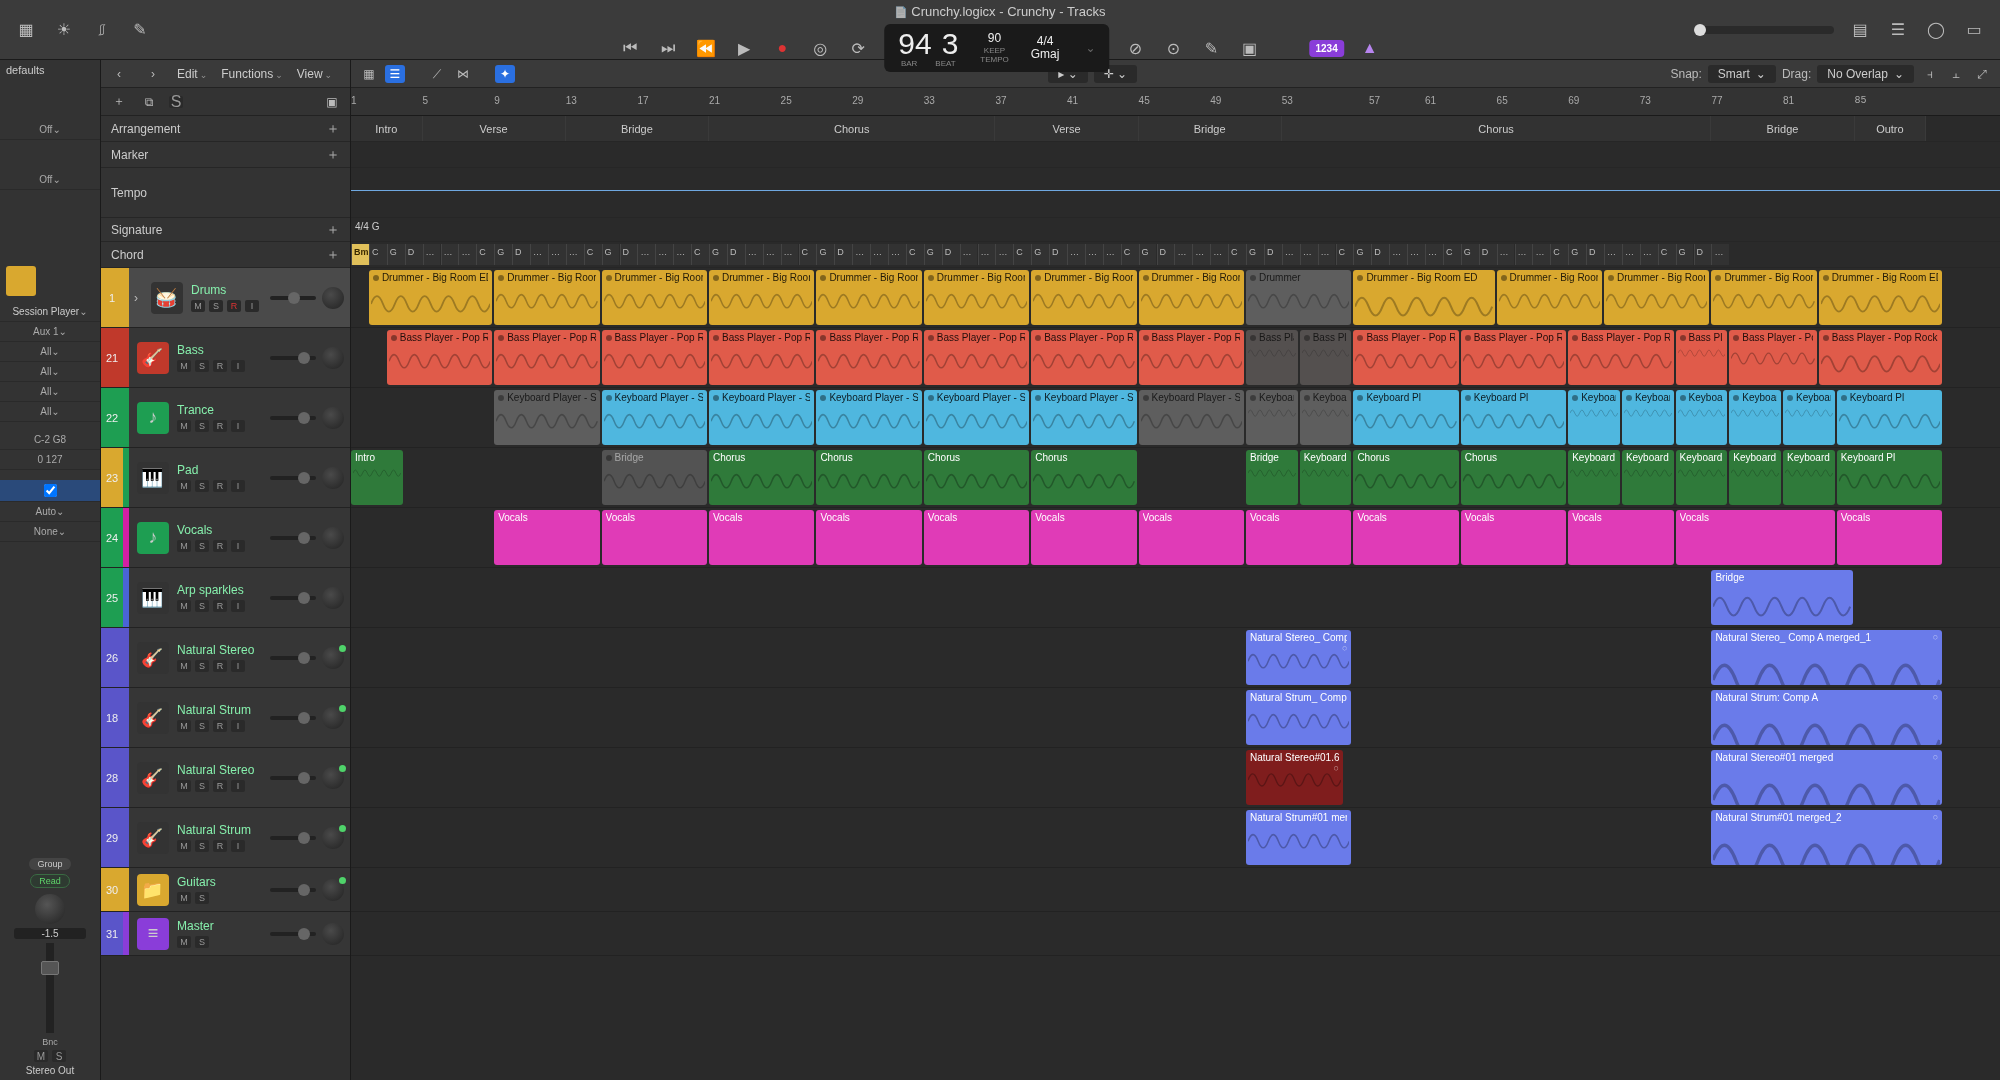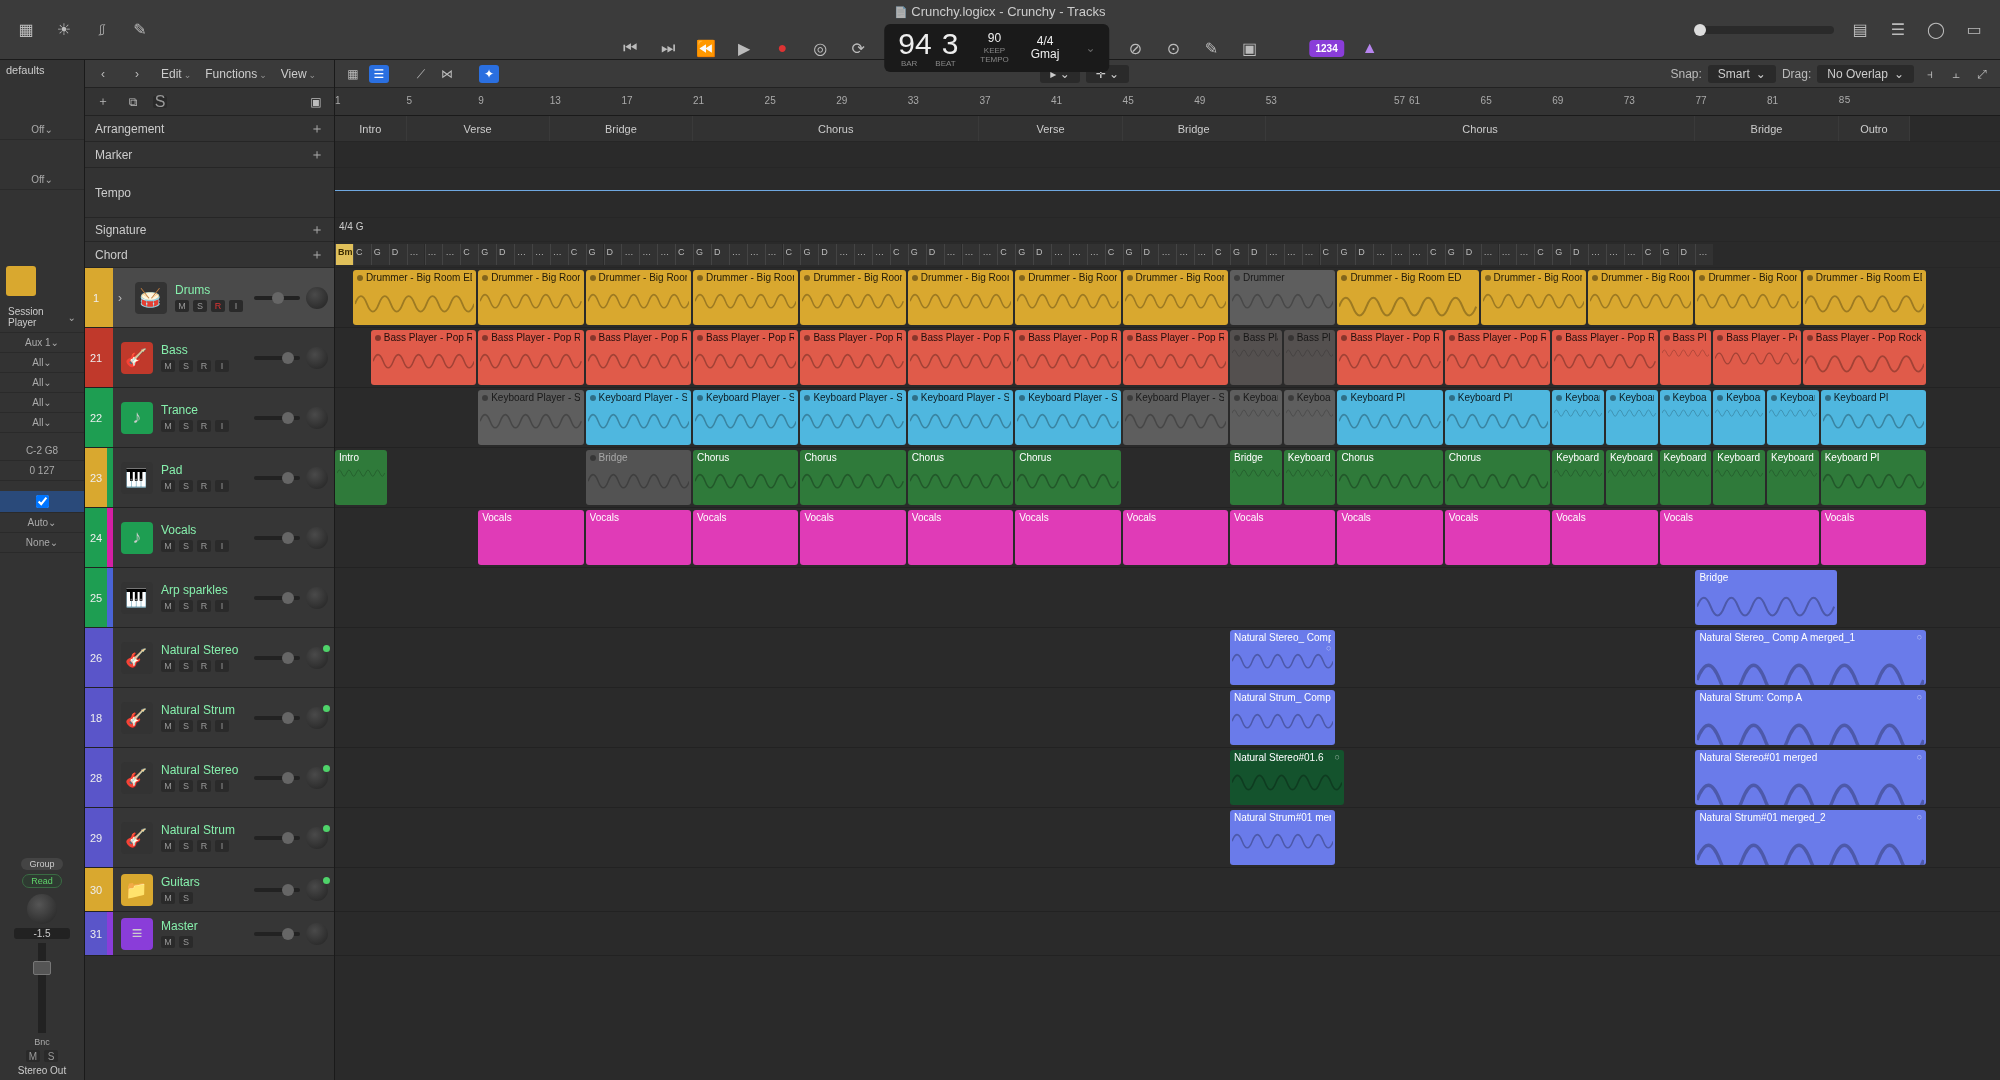--- a/index.html
+++ b/index.html
@@ -21,21 +21,21 @@
 .lcd-val { font-size: 12px; line-height: 1.1; }
 .lcd-chev { color: #666; font-size: 12px; margin-left: 4px; }
 .pbadge { background: #8a3dd9; color: #fff; font-size: 10px; font-weight: 600; padding: 3px 6px; border-radius: 4px; }
 .hslider { width: 140px; height: 8px; background: #2a2a2a; border-radius: 4px; position: relative; }
 .hslider::after { content: ""; position: absolute; left: 0; top: -2px; width: 12px; height: 12px; background: #ddd; border-radius: 50%; }
 
 
 .main { display: flex; flex: 1; min-height: 0; }
 
 
-.inspector { width: 85px; background: #333; border-right: 1px solid #1a1a1a; font-size: 10px; display: flex; flex-direction: column; }
+.inspector { width: 101px; background: #333; border-right: 1px solid #1a1a1a; font-size: 10px; display: flex; flex-direction: column; }
 .insp-row { padding: 4px 8px; border-bottom: 1px solid #2a2a2a; display: flex; justify-content: center; align-items: center; color: #aaa; }
 .insp-sel { color: #ccc; }
 .insp-head { font-size: 11px; color: #ccc; padding: 4px 6px; }
 .insp-icon { width: 30px; height: 30px; margin: 6px; background: #d9a82f; border-radius: 3px; }
 .insp-lower { margin-top: auto; padding: 4px 6px; }
 .insp-pill { background: #444; border-radius: 8px; font-size: 9px; padding: 1px 8px; display: inline-block; margin: 2px 0; }
 .insp-pill.green { color: #5fd36a; border: 1px solid #3a6b43; background: #2e3a31; }
 .knobbig { width: 30px; height: 30px; border-radius: 50%; background: radial-gradient(circle at 40% 35%, #555, #222); margin: 4px auto; position: relative; }
 .fader-mini { width: 8px; height: 90px; background: #222; margin: 4px auto; position: relative; }
 .fader-cap { position: absolute; left: -5px; top: 20%; width: 18px; height: 14px; background: #555; border: 1px solid #777; border-radius: 2px; }
@@ -550,21 +550,21 @@
           <span style="left: 286.4px;">17</span>
           <span style="left: 358px;">21</span>
           <span style="left: 429.6px;">25</span>
           <span style="left: 501.2px;">29</span>
           <span style="left: 572.8px;">33</span>
           <span style="left: 644.4px;">37</span>
           <span style="left: 716px;">41</span>
           <span style="left: 787.6px;">45</span>
           <span style="left: 859.2px;">49</span>
           <span style="left: 930.8px;">53</span>
-          <span style="left: 1059px;">57</span>
+          <span style="left: 1018px;">57</span>
           <span style="left: 1074px;">61</span>
           <span style="left: 1145.6px;">65</span>
           <span style="left: 1217.2px;">69</span>
           <span style="left: 1288.8px;">73</span>
           <span style="left: 1360.4px;">77</span>
           <span style="left: 1432px;">81</span>
           <span style="left: 1503.6px; font-family: Liberation Mono, monospace;">85</span>
         </div>
       <div class="lane" id="arr-lane">
           <div class="marker-seg" style="left: 0px; width: 71.6px;">Intro</div>
@@ -1122,21 +1122,21 @@
               </svg>
             </div>
             <div class="region light" style="left: 1360.4px; width: 230.7px; background: rgb(106, 123, 234);">
               <div class="rlabel">Natural Strum: Comp A<span class="loopmark">○</span></div>
               <svg class="wave" viewBox="0 0 100 30" preserveAspectRatio="none">
                 <path d="M0 15 Q5 2 10 15 T20 15 T30 15 T40 15 T50 15 T60 15 T70 15 T80 15 T90 15 T100 15" stroke-width="1.5"></path>
               </svg>
             </div>
           </div>
           <div class="tlane">
-            <div class="region light" style="left: 895px; width: 114px; background: #14532d;">
+            <div class="region light" style="left: 895px; width: 97px; background: #7f1d1d;">
               <div class="rlabel">Natural Stereo#01.6<span class="loopmark">○</span></div>
               <svg class="wave" viewBox="0 0 100 30" preserveAspectRatio="none">
                 <path d="M0 15 Q5 2 10 15 T20 15 T30 15 T40 15 T50 15 T60 15 T70 15 T80 15 T90 15 T100 15" stroke-width="1.5"></path>
               </svg>
             </div>
             <div class="region light" style="left: 1360.4px; width: 230.7px; background: rgb(106, 123, 234);">
               <div class="rlabel">Natural Stereo#01 merged<span class="loopmark">○</span></div>
               <svg class="wave" viewBox="0 0 100 30" preserveAspectRatio="none">
                 <path d="M0 15 Q5 2 10 15 T20 15 T30 15 T40 15 T50 15 T60 15 T70 15 T80 15 T90 15 T100 15" stroke-width="1.5"></path>
               </svg>

